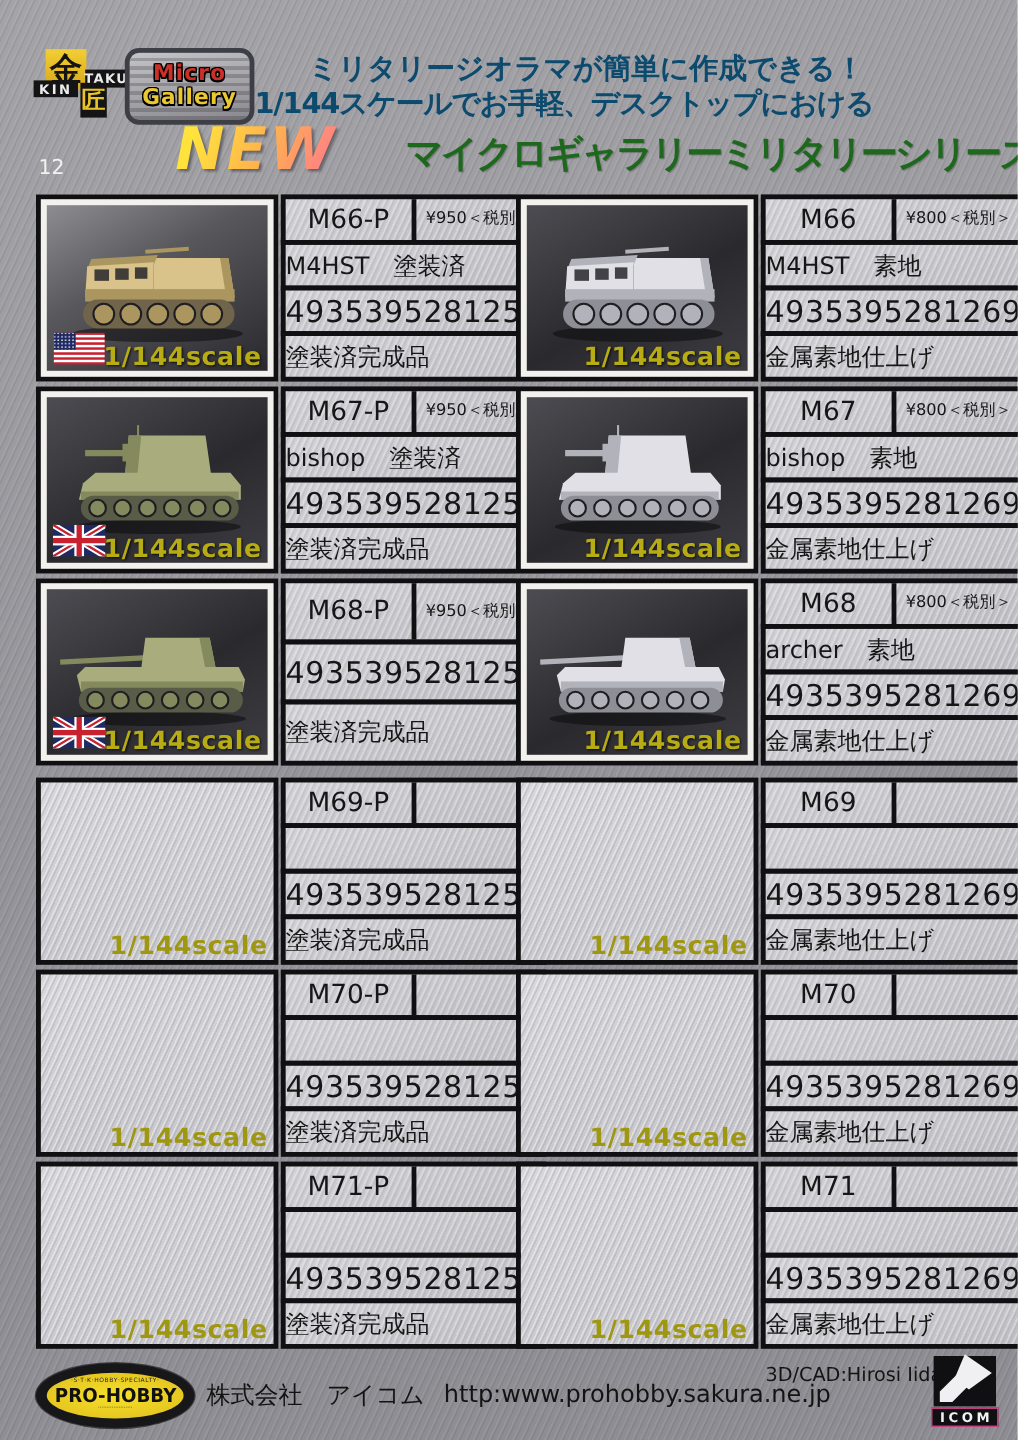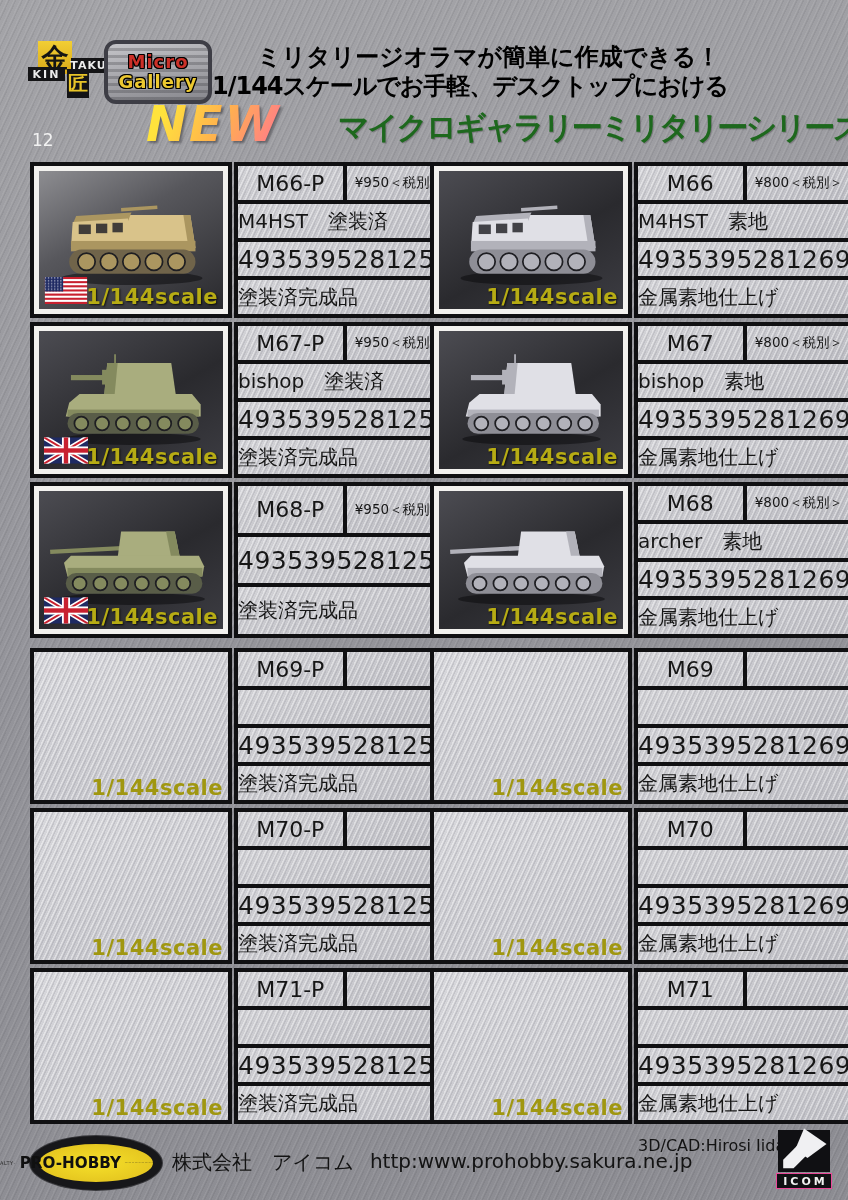--- a/index.html
+++ b/index.html
@@ -26,21 +26,21 @@
 
   .mgallery{position:absolute;left:104px;top:40px;width:100px;height:56px;border:4px solid #3e3e46;border-radius:12px;
     background:
       repeating-linear-gradient(0deg, rgba(40,40,45,.25) 0 3px, rgba(255,255,255,0) 3px 7px),
       linear-gradient(170deg,#c4c4c8,#88888e);
     display:flex;flex-direction:column;align-items:center;justify-content:center;gap:2px}
   .mg1,.mg2{font-weight:bold;font-size:18px;line-height:1;letter-spacing:1px;
     text-shadow:1px 0 #000,-1px 0 #000,0 1px #000,0 -1px #000,1px 1px #000,-1px -1px #000,1px -1px #000,-1px 1px #000}
   .mg1{color:#cc3028}.mg2{color:#ecc830}
 
-  .tag{position:absolute;font-weight:bold;color:#000000;white-space:nowrap}
+  .tag{position:absolute;font-weight:bold;color:#0c4a6e;white-space:nowrap}
   .tag1{left:257px;top:41px;font-size:24px}
   .tag2{left:212px;top:70px;font-size:24px;letter-spacing:-1px}
 
   .newlbl{position:absolute;left:146px;top:96px;font-size:49px;font-weight:bold;font-style:italic;letter-spacing:2px;
     background:linear-gradient(115deg,#ffe33c 15%,#ffb14e 55%,#ff8184 90%);
     -webkit-background-clip:text;background-clip:text;color:transparent;
     filter:drop-shadow(2px 2px 1px rgba(50,50,55,.55))}
   .series{position:absolute;left:338px;top:107px;font-size:31px;font-weight:bold;color:#1d681d;
     letter-spacing:-2.5px;white-space:nowrap;text-shadow:1px 1px 1px rgba(0,0,0,.25)}
   .pagenum{position:absolute;left:32px;top:130px;font-size:17px;color:#f2f2f2}
@@ -71,21 +71,21 @@
   .code{flex:0 0 49%;display:flex;align-items:center;justify-content:center;border-right:4px solid #101012;font-size:22px}
   .price{flex:1;display:flex;flex-direction:row;align-items:center;justify-content:center;font-size:13.5px;line-height:1.15}
   .name{font-size:20px}
   .jan{font-size:25px;letter-spacing:.5px}
   .type{font-size:20px}
 
   
   .prohobby{position:absolute;left:30px;top:1136px;width:132px;height:54px;background:#17171a;border-radius:50%;
     display:flex;align-items:center;justify-content:center;box-shadow:0 0 0 1px #3a3a3e}
   .ph-inner{width:114px;height:38px;background:radial-gradient(#f6e02a,#dfbd1c);border-radius:50%;
-    display:flex;flex-direction:row;align-items:center;justify-content:flex-end;line-height:1;gap:1px}
+    display:flex;flex-direction:column;align-items:center;justify-content:center;line-height:1;gap:1px}
   .ph-top{font-size:5px;color:#262626;letter-spacing:.5px}
   .ph-main{font-size:16px;font-weight:bold;color:#101010;transform:scaleX(.95);white-space:nowrap}
   .ph-bottom{font-size:4.5px;color:#262626}
 
   .company{position:absolute;left:172px;top:1149px;font-size:20px;color:#131313;display:flex;gap:16px;white-space:nowrap}
   .credit{position:absolute;left:638px;top:1136px;font-size:16px;color:#131313;white-space:nowrap}
   .icom{position:absolute;left:775px;top:1130px;width:58px;display:flex;flex-direction:column;align-items:center}
   .icom-sq{width:52px;height:42px;background:#101013;display:flex;align-items:center;justify-content:center}
   .icom-label{margin-top:1px;width:56px;height:16px;background:#101013;border:1px solid #ec4899;color:#f2f2f2;
     font-size:11px;font-weight:bold;letter-spacing:3px;display:flex;align-items:center;justify-content:center;

